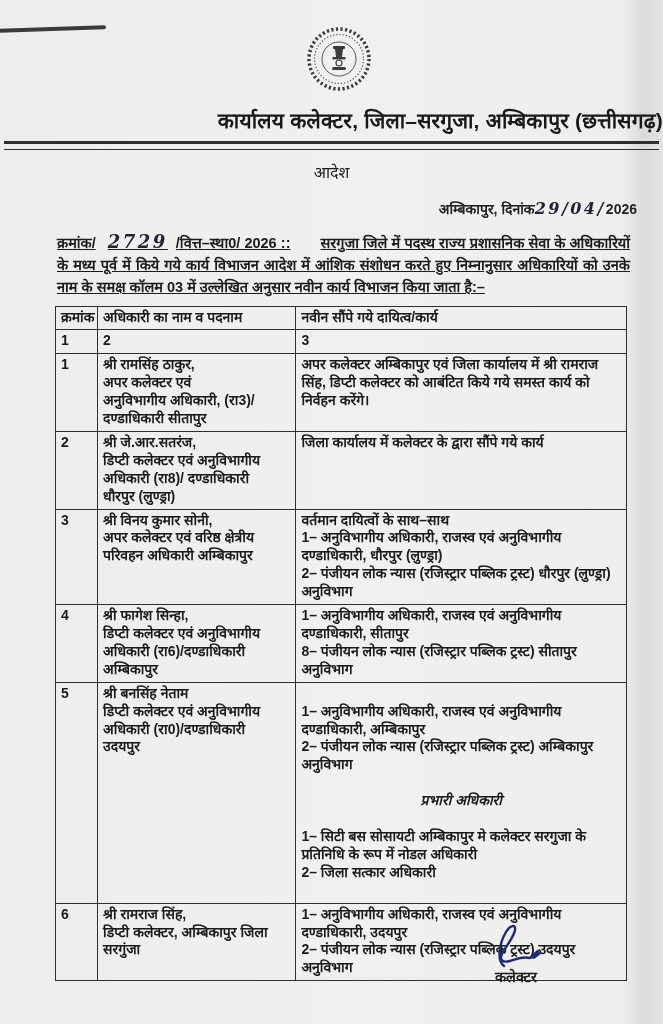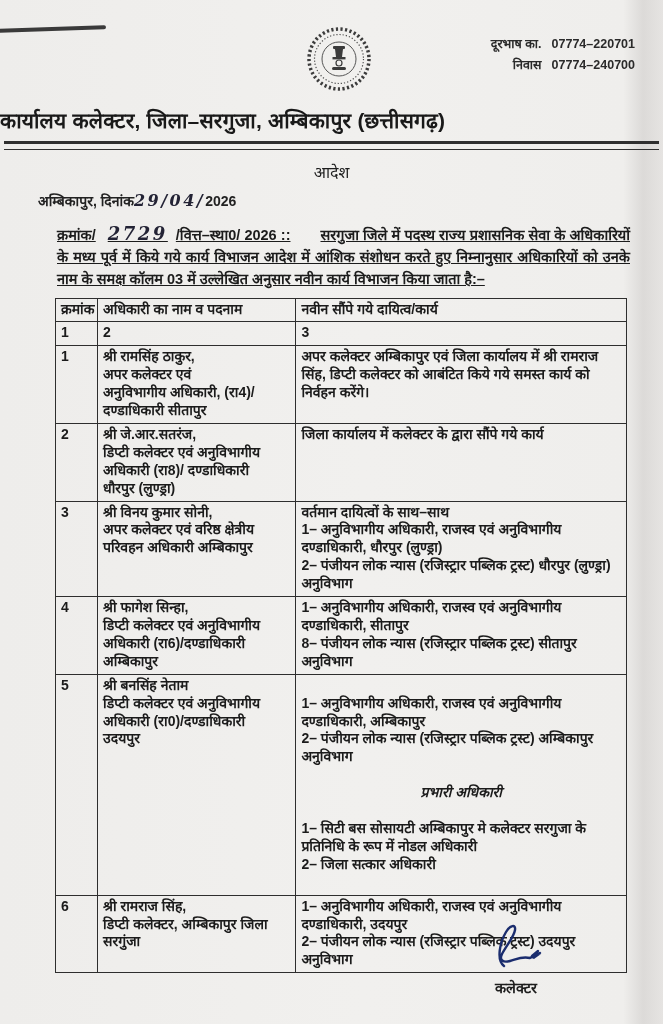--- a/index.html
+++ b/index.html
@@ -23,35 +23,35 @@
   
   .header{position:relative;height:78px;padding-top:26px;}
   .emblem{position:absolute;left:306px;top:26px;width:66px;height:66px;}
   .phones{
     position:absolute;right:28px;top:34px;
     font-size:12.5px;font-weight:700;color:#2a2a2a;
     text-align:right;line-height:1.65;
   }
   .phones .lbl{display:inline-block;margin-right:10px;}
   .office-title{
-    text-align:left;
+    text-align:right;
     font-size:21px;font-weight:700;color:#191919;
     margin-top:2px;letter-spacing:.2px;
   }
   .double-rule{
     margin:7px 4px 0 4px;height:5px;
     border-top:3px solid #2f2f2f;
     border-bottom:1.5px solid #2f2f2f;
   }
   .order-heading{
     text-align:center;font-size:16px;font-weight:400;margin-top:11px;color:#1d1d1d;
   }
   .date-line{
-    text-align:left;margin:8px 26px 0 0;
-    font-size:14px;font-weight:700;color:#222;padding-left:38px;
+    text-align:right;margin:16px 26px 0 0;
+    font-size:14px;font-weight:700;color:#222;
   }
   .hw{
     font-family:"DejaVu Serif",serif;
     font-style:italic;font-weight:600;
     color:#232335;
     letter-spacing:2.5px;
     font-size:16px;
   }
   .body-para{
     margin:10px 33px 0 57px;
@@ -81,21 +81,21 @@
   .col-name{width:198px;}
   .col-duty{width:330px;}
   .duty-sub{text-align:center;font-weight:700;font-style:italic;}
   
   .sig-block{
     position:absolute;right:72px;top:920px;
     width:150px;text-align:center;
     font-size:14.5px;font-weight:700;color:#1d1d1d;
   }
   .sig-mark{display:block;margin:0 auto -6px auto;width:84px;height:52px;}
-  .sig-post{margin-top:11px;}
+  .sig-post{margin-top:0;}
   .sig-district{margin-top:2px;}
 </style>
 </head>
 <body>
 
 <div class="page">
 
   <div class="scan-artifact"></div>
 
   <div class="header">
@@ -107,24 +107,20 @@
 
         <rect x="27" y="20" width="12" height="3" rx="1" fill="#3b3b3b"></rect>
         <path d="M29 23 h8 l-1 8 h-6 z" fill="#3b3b3b"></path>
         <circle cx="30" cy="22" r="1.6" fill="#3b3b3b"></circle>
         <circle cx="36" cy="22" r="1.6" fill="#3b3b3b"></circle>
         <rect x="26.5" y="31" width="13" height="2.4" fill="#3b3b3b"></rect>
         <circle cx="33" cy="37" r="3" fill="none" stroke="#3b3b3b" stroke-width="1.2"></circle>
         <rect x="26" y="41" width="14" height="3" rx="1.5" fill="#3b3b3b"></rect>
       </svg>
     </span>
-    <div class="phones">
-      <div><span class="lbl">दूरभाष का.</span><span>07774–220701</span></div>
-      <div><span class="lbl">निवास</span><span>07774–240700</span></div>
-    </div>
   </div>
 
   <div class="office-title">कार्यालय कलेक्टर, जिला–सरगुजा, अम्बिकापुर (छत्तीसगढ़)</div>
   <div class="double-rule"></div>
 
   <div class="order-heading">आदेश</div>
 
   <div class="date-line">
     <span>अम्बिकापुर, दिनांक</span><span class="hw">29/04/</span><span>2026</span>
   </div>
@@ -147,21 +143,21 @@
     </tr>
     <tr>
       <td>1</td>
       <td>2</td>
       <td>3</td>
     </tr>
     <tr>
       <td>1</td>
       <td>श्री रामसिंह ठाकुर,
 अपर कलेक्टर एवं
-अनुविभागीय अधिकारी, (रा4)/
+अनुविभागीय अधिकारी, (रा3)/
 दण्डाधिकारी सीतापुर</td>
       <td>अपर कलेक्टर अम्बिकापुर एवं जिला कार्यालय में श्री रामराज सिंह, डिप्टी कलेक्टर को आबंटित किये गये समस्त कार्य को निर्वहन करेंगे।</td>
     </tr>
     <tr>
       <td>2</td>
       <td>श्री जे.आर.सतरंज,
 डिप्टी कलेक्टर एवं अनुविभागीय
 अधिकारी (रा8)/ दण्डाधिकारी
 धौरपुर (लुण्ड्रा)</td>
       <td>जिला कार्यालय में कलेक्टर के द्वारा सौंपे गये कार्य</td>

